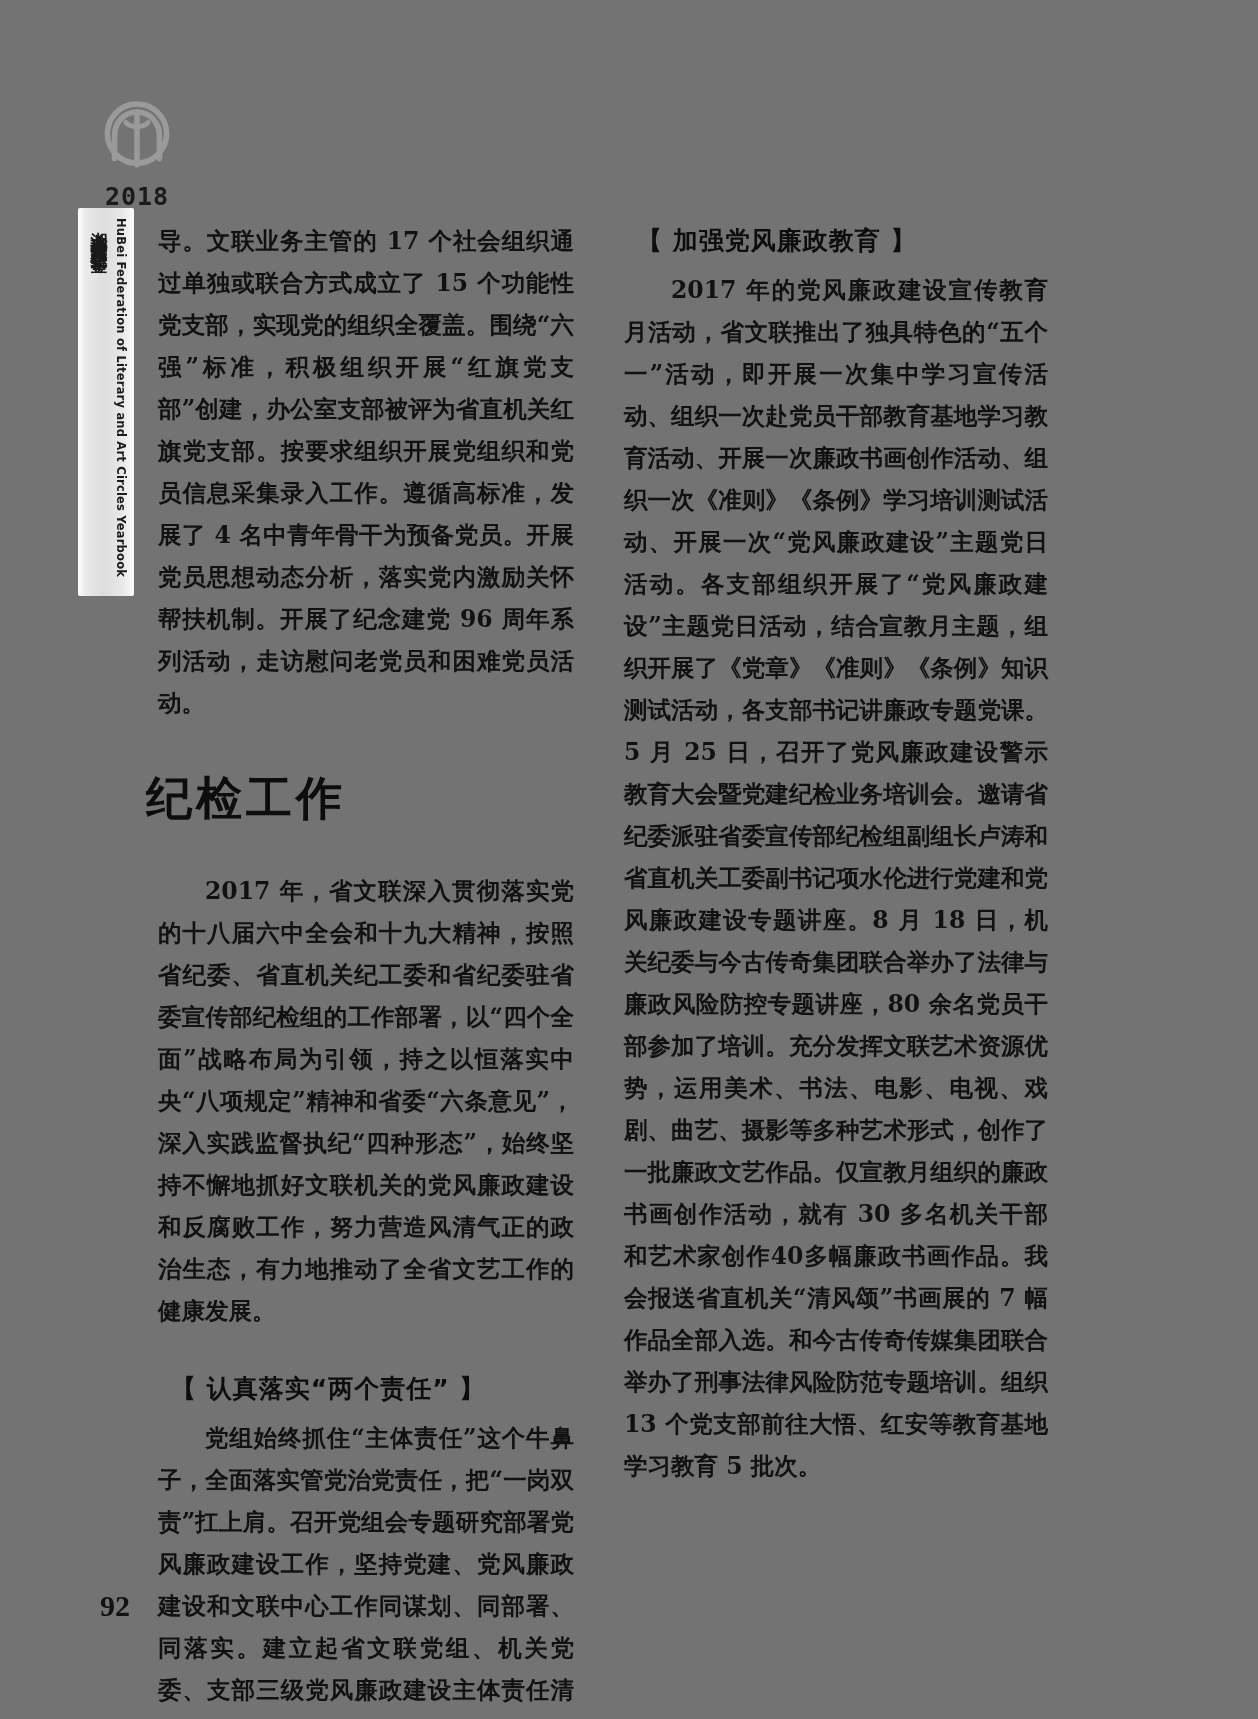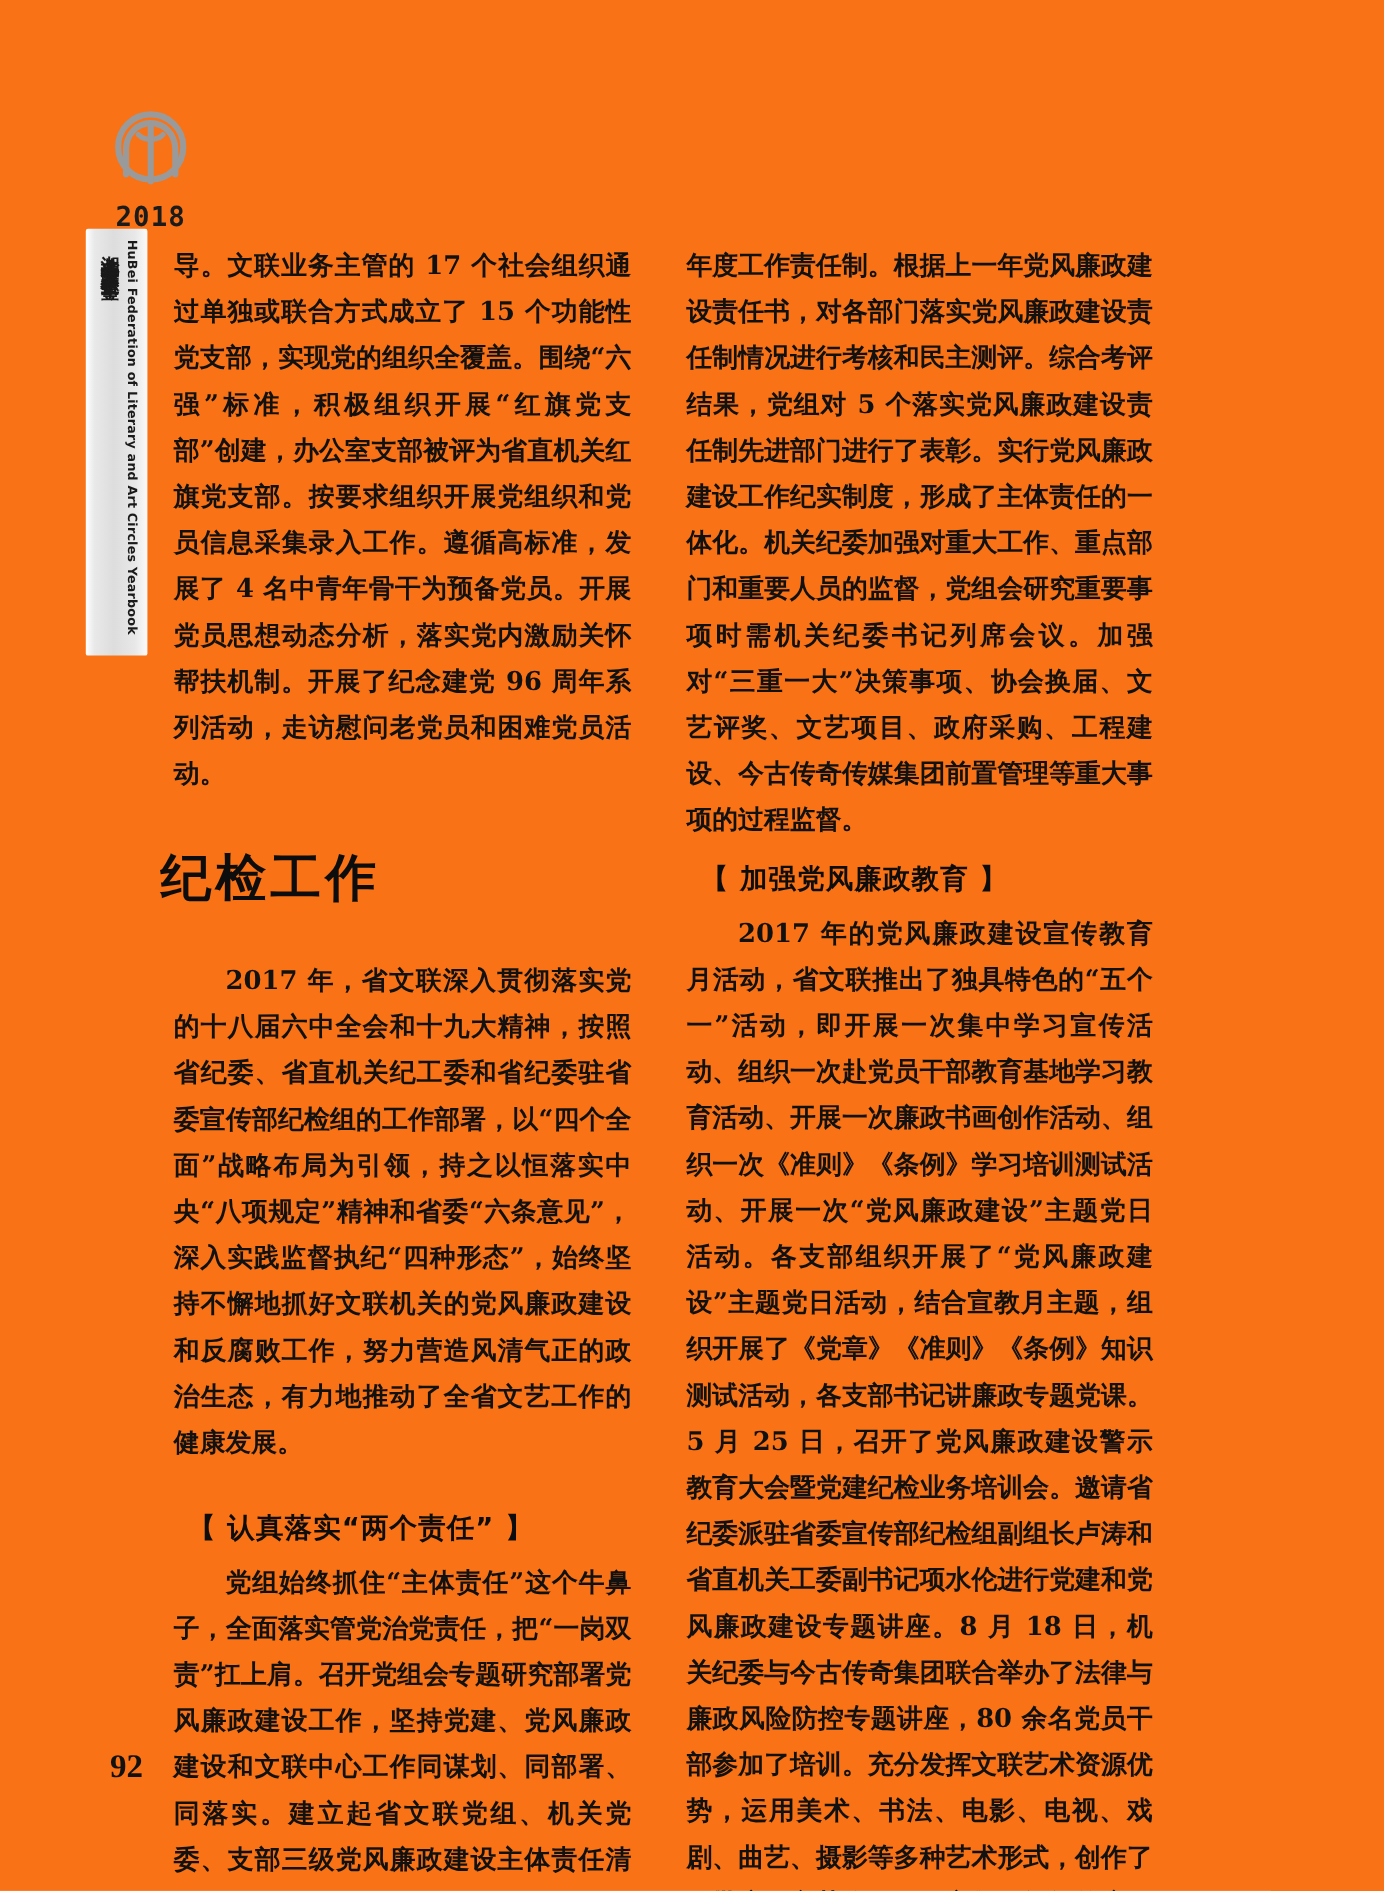--- a/index.html
+++ b/index.html
@@ -9,21 +9,21 @@
     background: #ffffff;
   }
   body {
     font-family: "DejaVu Serif", "Liberation Serif", serif;
     color: #111111;
   }
   .page {
     position: relative;
     width: 1258px;
     height: 1719px;
-    background: #f97316;
+    background: #737373;
     overflow: hidden;
   }
 
   
   .logo-block {
     position: absolute;
     left: 72px;
     top: 96px;
     width: 130px;
     text-align: center;
@@ -158,20 +158,19 @@
 
   <div class="col col-left">
     <p class="para">导。文联业务主管的 17 个社会组织通过单独或联合方式成立了 15 个功能性党支部，实现党的组织全覆盖。围绕“六强”标准，积极组织开展“红旗党支部”创建，办公室支部被评为省直机关红旗党支部。按要求组织开展党组织和党员信息采集录入工作。遵循高标准，发展了 4 名中青年骨干为预备党员。开展党员思想动态分析，落实党内激励关怀帮扶机制。开展了纪念建党 96 周年系列活动，走访慰问老党员和困难党员活动。</p>
     <h1 class="article-title">纪检工作</h1>
     <p class="para indent">2017 年，省文联深入贯彻落实党的十八届六中全会和十九大精神，按照省纪委、省直机关纪工委和省纪委驻省委宣传部纪检组的工作部署，以“四个全面”战略布局为引领，持之以恒落实中央“八项规定”精神和省委“六条意见”，深入实践监督执纪“四种形态”，始终坚持不懈地抓好文联机关的党风廉政建设和反腐败工作，努力营造风清气正的政治生态，有力地推动了全省文艺工作的健康发展。</p>
     <h2 class="sec-head">【 认真落实“两个责任” 】</h2>
     <p class="para indent">党组始终抓住“主体责任”这个牛鼻子，全面落实管党治党责任，把“一岗双责”扛上肩。召开党组会专题研究部署党风廉政建设工作，坚持党建、党风廉政建设和文联中心工作同谋划、同部署、同落实。建立起省文联党组、机关党委、支部三级党风廉政建设主体责任清单，形成了党组书记是第一责任人，党组班子负集体责任，各部门、各协会、各支部主要负责人各司其职的主体责任体系，压实三级责任。制定党风廉政建设年度工作要点，党组书记与各部门负责人签订落实党风廉政建设主体责任的责任书，将党风廉政建设纳入各部门各支部的</p>
   </div>
 
   <div class="col col-right">
-    <p class="para">年度工作责任制。根据上一年党风廉政建设责任书，对各部门落实党风廉政建设责任制情况进行考核和民主测评。综合考评结果，党组对 5 个落实党风廉政建设责任制先进部门进行了表彰。实行党风廉政建设工作纪实制度，形成了主体责任的一体化。机关纪委加强对重大工作、重点部门和重要人员的监督，党组会研究重要事项时需机关纪委书记列席会议。加强对“三重一大”决策事项、协会换届、文艺评奖、文艺项目、政府采购、工程建设、今古传奇传媒集团前置管理等重大事项的过程监督。</p>
     <h2 class="sec-head tight">【 加强党风廉政教育 】</h2>
     <p class="para indent">2017 年的党风廉政建设宣传教育月活动，省文联推出了独具特色的“五个一”活动，即开展一次集中学习宣传活动、组织一次赴党员干部教育基地学习教育活动、开展一次廉政书画创作活动、组织一次《准则》《条例》学习培训测试活动、开展一次“党风廉政建设”主题党日活动。各支部组织开展了“党风廉政建设”主题党日活动，结合宣教月主题，组织开展了《党章》《准则》《条例》知识测试活动，各支部书记讲廉政专题党课。5 月 25 日，召开了党风廉政建设警示教育大会暨党建纪检业务培训会。邀请省纪委派驻省委宣传部纪检组副组长卢涛和省直机关工委副书记项水伦进行党建和党风廉政建设专题讲座。8 月 18 日，机关纪委与今古传奇集团联合举办了法律与廉政风险防控专题讲座，80 余名党员干部参加了培训。充分发挥文联艺术资源优势，运用美术、书法、电影、电视、戏剧、曲艺、摄影等多种艺术形式，创作了一批廉政文艺作品。仅宣教月组织的廉政书画创作活动，就有 30 多名机关干部和艺术家创作40多幅廉政书画作品。我会报送省直机关“清风颂”书画展的 7 幅作品全部入选。和今古传奇传媒集团联合举办了刑事法律风险防范专题培训。组织 13 个党支部前往大悟、红安等教育基地学习教育 5 批次。</p>
   </div>
 
   <div class="folio">92</div>
 
 </div>
 
 </body></html>

